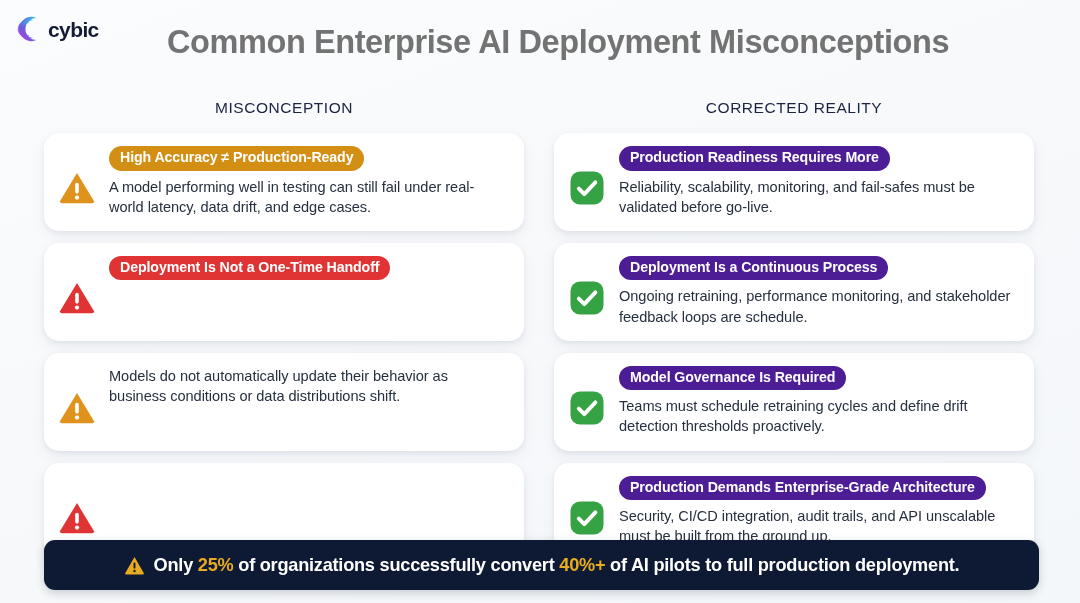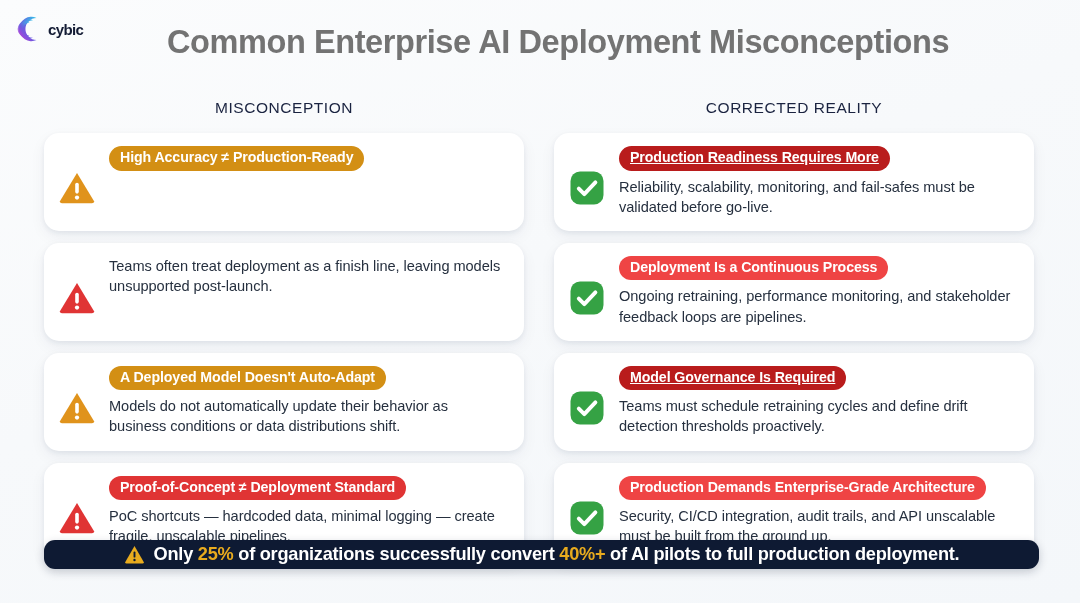--- a/index.html
+++ b/index.html
@@ -25,21 +25,21 @@
     display: flex;
     align-items: center;
     gap: 3px;
   }
   .logo-mark {
     width: 30px;
     height: 30px;
     display: block;
   }
   .logo-text {
-    font-size: 15px;
+    font-size: 21px;
     font-weight: 700;
     color: #141c35;
     letter-spacing: -0.6px;
     line-height: 1;
     margin-left: 1px;
   }
 
   .page-title {
     position: absolute;
     top: 24px;
@@ -125,37 +125,37 @@
     padding: 4px 11px 5px;
     font-size: 14.2px;
     font-weight: 700;
     color: #ffffff;
     letter-spacing: -0.1px;
     line-height: 1.1;
     white-space: nowrap;
   }
   .badge.amber { background: #d38f14; }
   .badge.red   { background: #e03434; }
-  .badge.green { background: #b91c1c; text-decoration: underline; }
-  .badge.blue  { background: #ef4444; }
+  .badge.green { background: #4c1d95; }
+  .badge.blue  { background: #4c1d95; }
 
   .desc {
     font-size: 14.6px;
     line-height: 1.38;
     color: #26303f;
     letter-spacing: -0.05px;
   }
 
   
   .footer {
     position: absolute;
     left: 44px;
     top: 540px;
     width: 995px;
-    height: 29px;
+    height: 50px;
     background: #0e1a33;
     border-radius: 11px;
     display: flex;
     align-items: center;
     justify-content: center;
     gap: 9px;
     box-shadow: 0 3px 10px rgba(16, 26, 52, 0.20);
   }
   .footer-icon { width: 21px; height: 19px; display: block; flex: 0 0 auto; }
   .footer-text {
@@ -200,20 +200,21 @@
           <svg class="warn-icon" viewBox="0 0 40 36">
             <path d="M20 2.2 L38.4 32.6 A2.9 2.9 0 0 1 35.9 34.2 L4.1 34.2 A2.9 2.9 0 0 1 1.6 32.6 Z" fill="#e0931c"></path>
             <rect x="18.1" y="12.4" width="3.8" height="11.6" rx="1.9" fill="#ffffff"></rect>
             <circle cx="20" cy="28.1" r="2.25" fill="#ffffff"></circle>
           </svg>
         </div>
         <div class="card-body">
           <div class="badge-line">
             <span class="badge amber">High Accuracy ≠ Production-Ready</span>
           </div>
+          <div class="desc">A model performing well in testing can still fail under real-world latency, data drift, and edge cases.</div>
         </div>
       </div>
       <div class="card tall">
         <div class="icon-slot">
           <svg class="check-icon" viewBox="0 0 34 34">
             <rect x="0.5" y="0.5" width="33" height="33" rx="9.5" fill="#35a244"></rect>
             <path d="M8.8 17.6 L14.3 23.1 L25.4 11.3" stroke="#ffffff" stroke-width="3.9" fill="none" stroke-linecap="round" stroke-linejoin="round"></path>
           </svg>
         </div>
         <div class="card-body">
@@ -227,51 +228,50 @@
     <div class="row">
       <div class="card tall">
         <div class="icon-slot">
           <svg class="warn-icon" viewBox="0 0 40 36">
             <path d="M20 2.2 L38.4 32.6 A2.9 2.9 0 0 1 35.9 34.2 L4.1 34.2 A2.9 2.9 0 0 1 1.6 32.6 Z" fill="#e03434"></path>
             <rect x="18.1" y="12.4" width="3.8" height="11.6" rx="1.9" fill="#ffffff"></rect>
             <circle cx="20" cy="28.1" r="2.25" fill="#ffffff"></circle>
           </svg>
         </div>
         <div class="card-body">
-          <div class="desc">Teams often treat deployment as a finish line, leaving models unsupported post-launch.</div>
+          <div class="badge-line">
+            <span class="badge red">Deployment Is Not a One-Time Handoff</span>
+          </div>
         </div>
       </div>
       <div class="card tall">
         <div class="icon-slot">
           <svg class="check-icon" viewBox="0 0 34 34">
             <rect x="0.5" y="0.5" width="33" height="33" rx="9.5" fill="#35a244"></rect>
             <path d="M8.8 17.6 L14.3 23.1 L25.4 11.3" stroke="#ffffff" stroke-width="3.9" fill="none" stroke-linecap="round" stroke-linejoin="round"></path>
           </svg>
         </div>
         <div class="card-body">
           <div class="badge-line">
             <span class="badge blue">Deployment Is a Continuous Process</span>
           </div>
-          <div class="desc">Ongoing retraining, performance monitoring, and stakeholder feedback loops are pipelines.</div>
+          <div class="desc">Ongoing retraining, performance monitoring, and stakeholder feedback loops are schedule.</div>
         </div>
       </div>
     </div>
     <div class="row">
       <div class="card tall">
         <div class="icon-slot">
           <svg class="warn-icon" viewBox="0 0 40 36">
             <path d="M20 2.2 L38.4 32.6 A2.9 2.9 0 0 1 35.9 34.2 L4.1 34.2 A2.9 2.9 0 0 1 1.6 32.6 Z" fill="#e0931c"></path>
             <rect x="18.1" y="12.4" width="3.8" height="11.6" rx="1.9" fill="#ffffff"></rect>
             <circle cx="20" cy="28.1" r="2.25" fill="#ffffff"></circle>
           </svg>
         </div>
         <div class="card-body">
-          <div class="badge-line">
-            <span class="badge amber">A Deployed Model Doesn't Auto-Adapt</span>
-          </div>
           <div class="desc">Models do not automatically update their behavior as business conditions or data distributions shift.</div>
         </div>
       </div>
       <div class="card tall">
         <div class="icon-slot">
           <svg class="check-icon" viewBox="0 0 34 34">
             <rect x="0.5" y="0.5" width="33" height="33" rx="9.5" fill="#35a244"></rect>
             <path d="M8.8 17.6 L14.3 23.1 L25.4 11.3" stroke="#ffffff" stroke-width="3.9" fill="none" stroke-linecap="round" stroke-linejoin="round"></path>
           </svg>
         </div>
@@ -284,26 +284,20 @@
       </div>
     </div>
     <div class="row">
       <div class="card tall">
         <div class="icon-slot">
           <svg class="warn-icon" viewBox="0 0 40 36">
             <path d="M20 2.2 L38.4 32.6 A2.9 2.9 0 0 1 35.9 34.2 L4.1 34.2 A2.9 2.9 0 0 1 1.6 32.6 Z" fill="#e03434"></path>
             <rect x="18.1" y="12.4" width="3.8" height="11.6" rx="1.9" fill="#ffffff"></rect>
             <circle cx="20" cy="28.1" r="2.25" fill="#ffffff"></circle>
           </svg>
-        </div>
-        <div class="card-body">
-          <div class="badge-line">
-            <span class="badge red">Proof-of-Concept ≠ Deployment Standard</span>
-          </div>
-          <div class="desc">PoC shortcuts — hardcoded data, minimal logging — create fragile, unscalable pipelines.</div>
         </div>
       </div>
       <div class="card tall">
         <div class="icon-slot">
           <svg class="check-icon" viewBox="0 0 34 34">
             <rect x="0.5" y="0.5" width="33" height="33" rx="9.5" fill="#35a244"></rect>
             <path d="M8.8 17.6 L14.3 23.1 L25.4 11.3" stroke="#ffffff" stroke-width="3.9" fill="none" stroke-linecap="round" stroke-linejoin="round"></path>
           </svg>
         </div>
         <div class="card-body">

